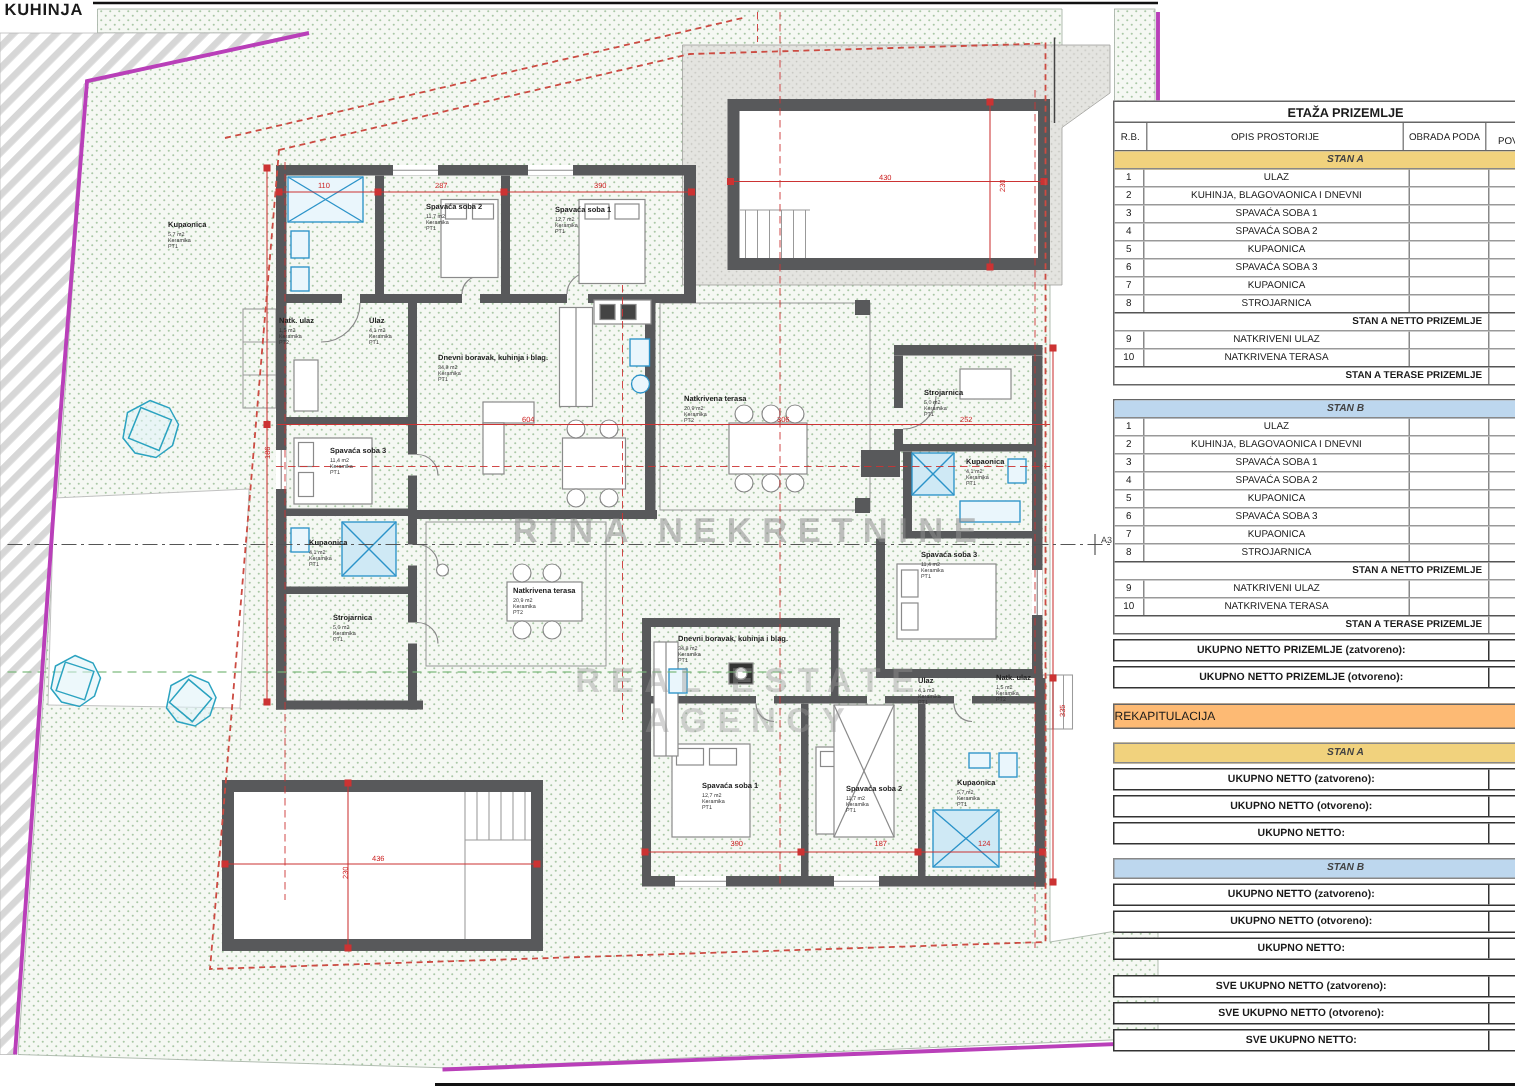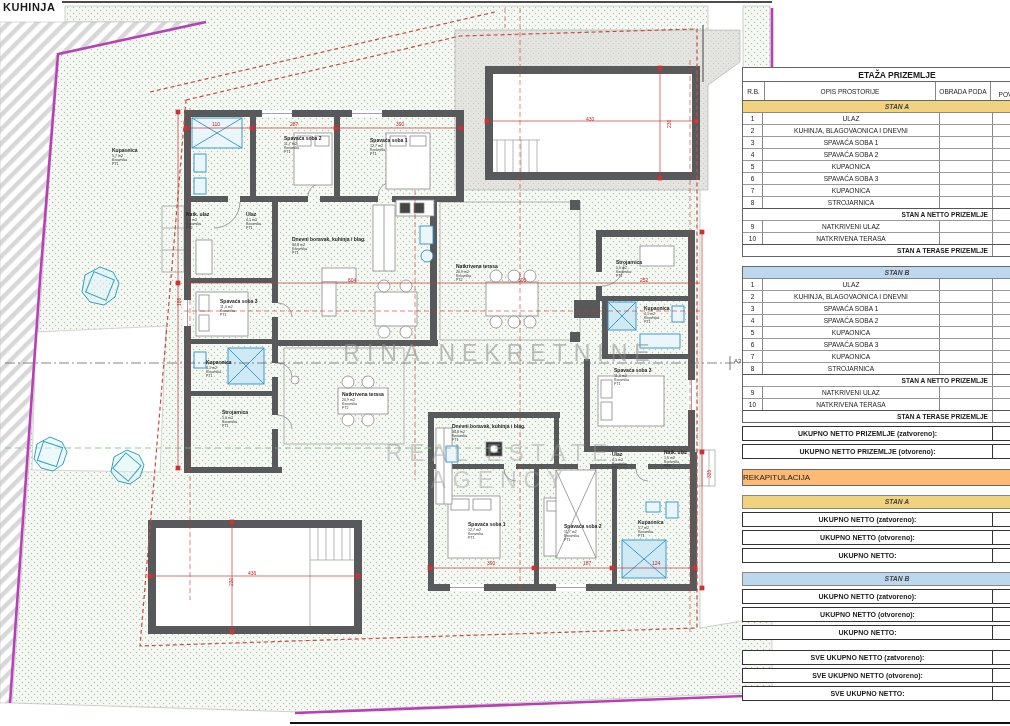--- a/index.html
+++ b/index.html
@@ -6,21 +6,21 @@
   .stage{position:relative;width:1010px;height:726px;background:#fff;overflow:hidden;
          font-family:"Liberation Sans",sans-serif;color:#1a1a1a;}
   
   .plan-layer{position:absolute;left:0;top:0;width:780px;height:726px;}
   .page-label{position:absolute;left:3px;top:1px;font-size:11px;font-weight:bold;letter-spacing:.5px;}
   .room-label{position:absolute;line-height:1.15;color:#222;white-space:nowrap;transform-origin:0 0;}
   .room-label .rn{font-size:5px;font-weight:bold;}
   .room-label .rd{font-size:3.6px;color:#333;}
   .dim-num{position:absolute;font-size:5px;color:#c22;transform-origin:0 0;white-space:nowrap;}
   .wm-line{position:absolute;text-align:center;color:rgba(140,140,140,.55);letter-spacing:7px;
-           font-size:23px;font-weight:normal;font-family:"Liberation Sans",sans-serif;}
+           font-size:23px;font-weight:bold;font-family:"Liberation Sans",sans-serif;}
   .wm-mono{position:absolute;font-family:"DejaVu Serif",serif;font-size:215px;line-height:.9;
            color:rgba(130,130,130,.26);letter-spacing:-18px;font-weight:bold;}
   .sec-label{position:absolute;font-size:6px;color:#444;}
   
   .panel{position:absolute;left:742px;top:67px;width:310px;}
   .sect{border:1px solid #666;background:#fff;}
   .t-title{font-weight:bold;text-align:center;font-size:8.5px;padding:2px 0 1px 0;border-bottom:1px solid #666;}
   .hrow{display:flex;border-bottom:1px solid #666;font-size:6.5px;text-align:center;align-items:stretch;}
   .hrow .hc{display:flex;align-items:center;justify-content:center;padding:2px 1px;}
   .c-rb{width:19px;border-right:1px solid #888;}

